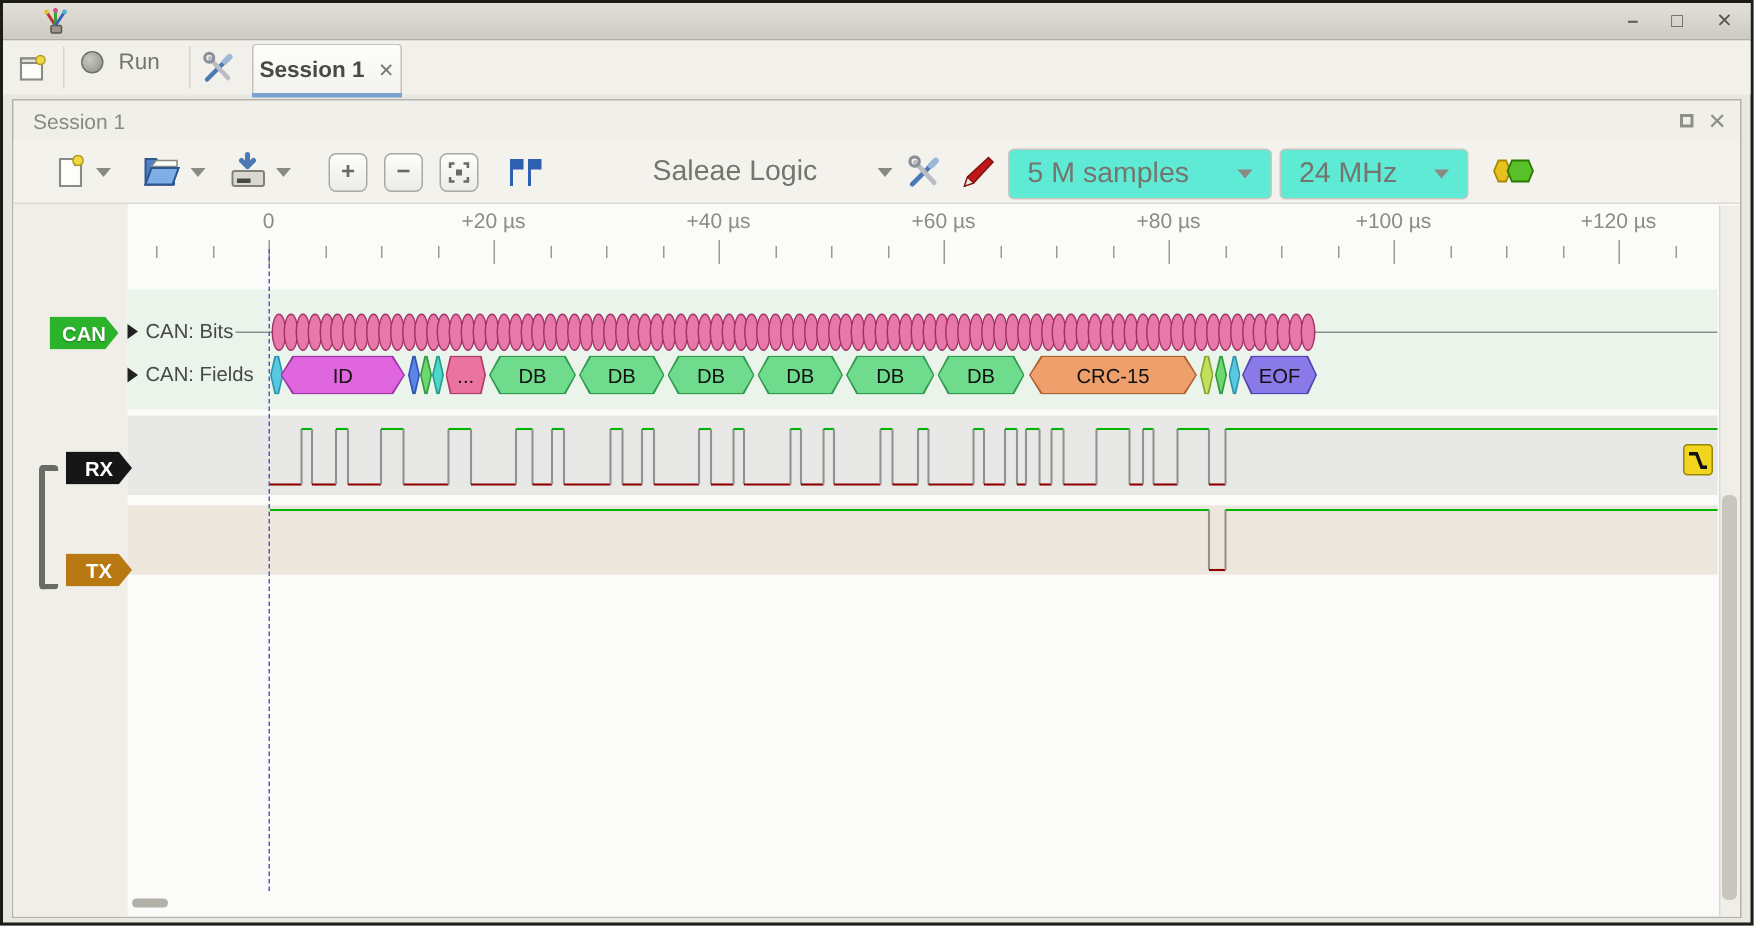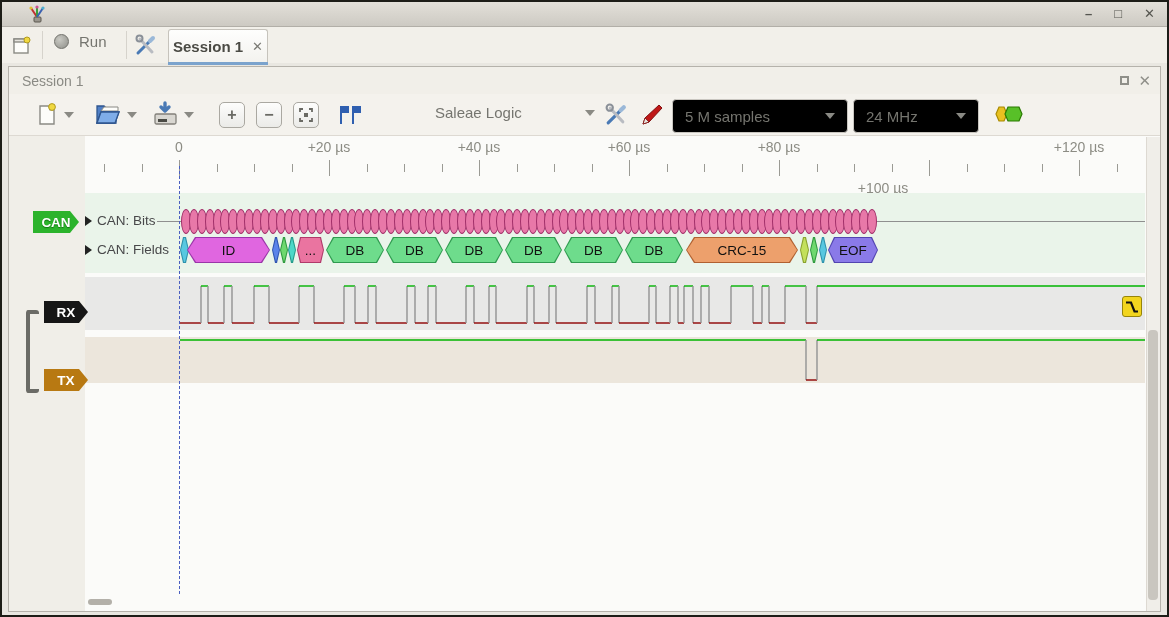--- a/index.html
+++ b/index.html
@@ -37,23 +37,23 @@
   .dock-title{left:22px;top:73px;font-size:14px;color:#8a8a84;}
   .dock-float{right:40px;top:76px;width:9px;height:9px;border:2px solid #8f8f89;}
   .dock-close{right:18px;top:72px;font-size:15px;color:#8f8f89;font-weight:bold;}
 
   
   .session-toolbar{left:9px;top:94px;width:1151px;height:42px;background:#f4f2ed;border-bottom:1px solid #ddd9d2;}
   .caret{width:0;height:0;border-left:5px solid transparent;border-right:5px solid transparent;border-top:6px solid #8a8a84;}
   .sq-btn{width:26px;height:26px;border:1px solid #aaa8a1;border-radius:5px;
     background:linear-gradient(#fdfdfc,#ebebe8);display:flex;align-items:center;justify-content:center;
     font-size:16px;font-weight:bold;color:#6a6a64;}
-  .combo{height:34px;border:1px solid #c9c6c0;border-radius:4px;background:#000000;
+  .combo{height:34px;border:1px solid #c9c6c0;border-radius:4px;background:#5eead4;
     display:flex;align-items:center;justify-content:space-between;padding:0 12px;}
-  .combo-text{font-size:15px;color:#75756f;}
+  .combo-text{font-size:19px;color:#75756f;}
   .device-combo{display:flex;align-items:center;gap:10px;}
 
   
   .trace-bg{left:9px;top:136px;width:1151px;height:475px;background:#fbfbf9;}
   .gutter{left:9px;top:136px;width:76px;height:475px;background:#f0eee8;}
   .ruler-label{top:139px;font-size:14px;color:#8c8c84;transform:translateX(-50%);white-space:nowrap;}
   .tick{top:164px;width:1px;height:8px;background:#9a9a94;}
   .tick.major{top:160px;height:16px;}
   .band{position:absolute;}
   .row-label{font-size:13.5px;color:#48484a;}
@@ -209,21 +209,21 @@
 
   <div class="abs trace-bg"></div>
   <div class="abs gutter"></div>
 
   <div id="ruler-labels">
       <div class="abs ruler-label" style="left: 179px;">0</div>
       <div class="abs ruler-label" style="left: 329px;">+20 µs</div>
       <div class="abs ruler-label" style="left: 479px;">+40 µs</div>
       <div class="abs ruler-label" style="left: 629px;">+60 µs</div>
       <div class="abs ruler-label" style="left: 779px;">+80 µs</div>
-      <div class="abs ruler-label" style="left: 883px; margin-top: 41px;">+100 µs</div>
+      <div class="abs ruler-label" style="left: 929px;">+100 µs</div>
       <div class="abs ruler-label" style="left: 1079px;">+120 µs</div>
     </div>
   <div id="ruler-ticks">
       <div class="abs tick" style="left: 104px;"></div>
       <div class="abs tick" style="left: 142px;"></div>
       <div class="abs tick major" style="left: 179px;"></div>
       <div class="abs tick" style="left: 217px;"></div>
       <div class="abs tick" style="left: 254px;"></div>
       <div class="abs tick" style="left: 292px;"></div>
       <div class="abs tick major" style="left: 329px;"></div>

